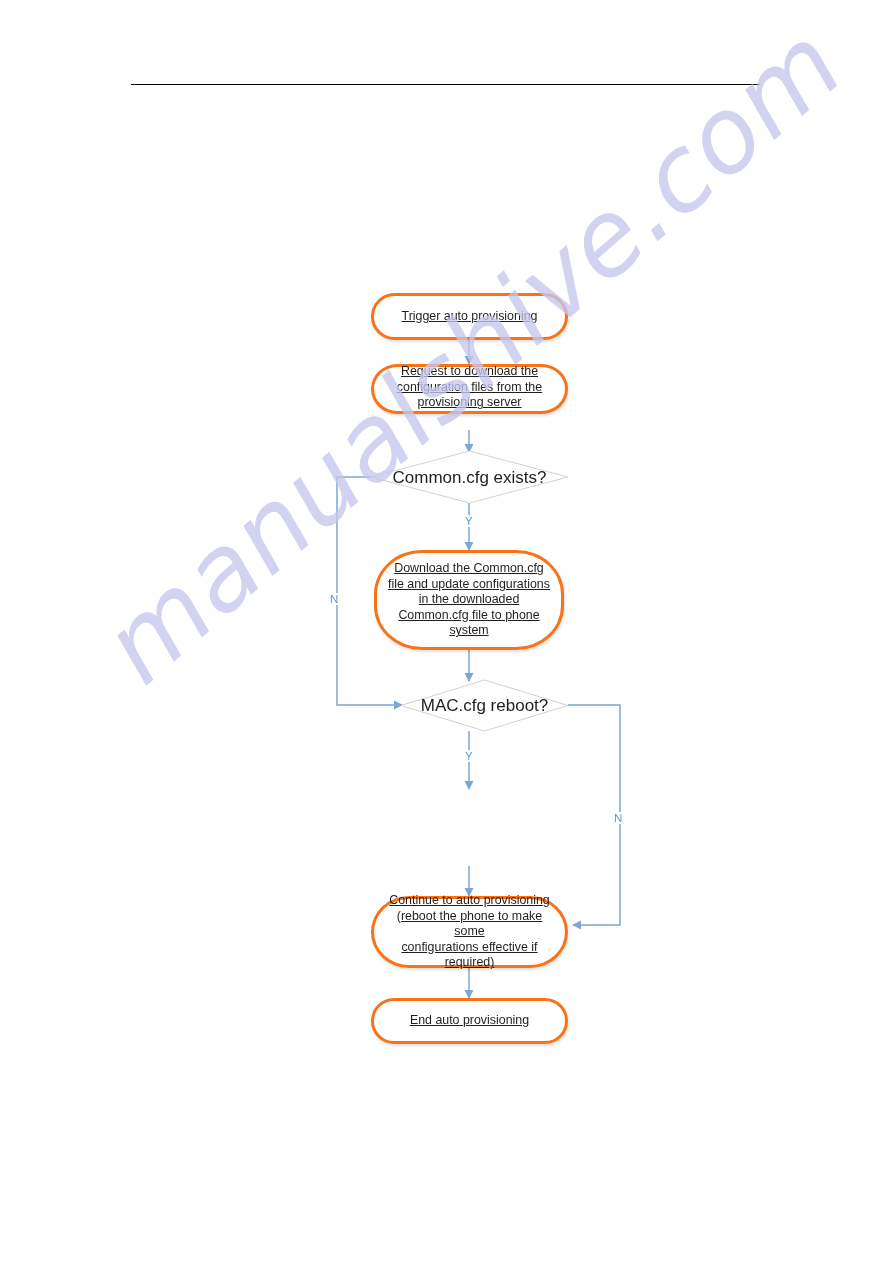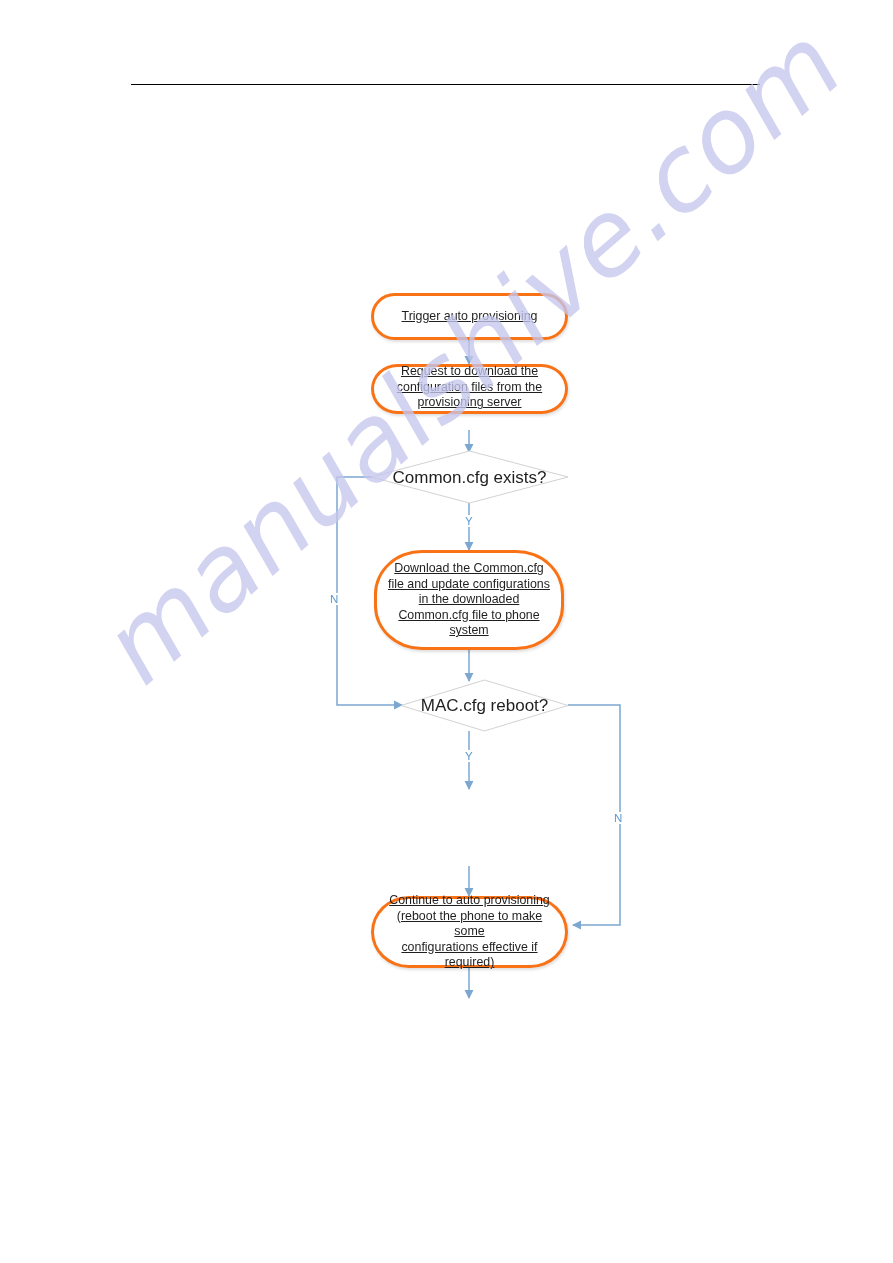--- a/index.html
+++ b/index.html
@@ -206,20 +206,23 @@
     </div>
 
 
     <div class="node proc r-mid" style="left:371px; top:896px; width:197px; height:72px;">
       <span class="txt">Continue to auto provisioning
 (reboot the phone to make some
 configurations effective if
 required)</span>
     </div>
 
+    <div class="node proc r-term" style="left:371px; top:998px; width:197px; height:46px;">
+      <span class="txt">End auto provisioning</span>
+    </div>
 
     <div class="branch-label" style="left:464px; top:515px;">Y</div>
 
     <div class="branch-label" style="left:329px; top:593px;">N</div>
 
     <div class="branch-label" style="left:464px; top:750px;">Y</div>
 
     <div class="branch-label" style="left:613px; top:812px;">N</div>
 
   </div>

